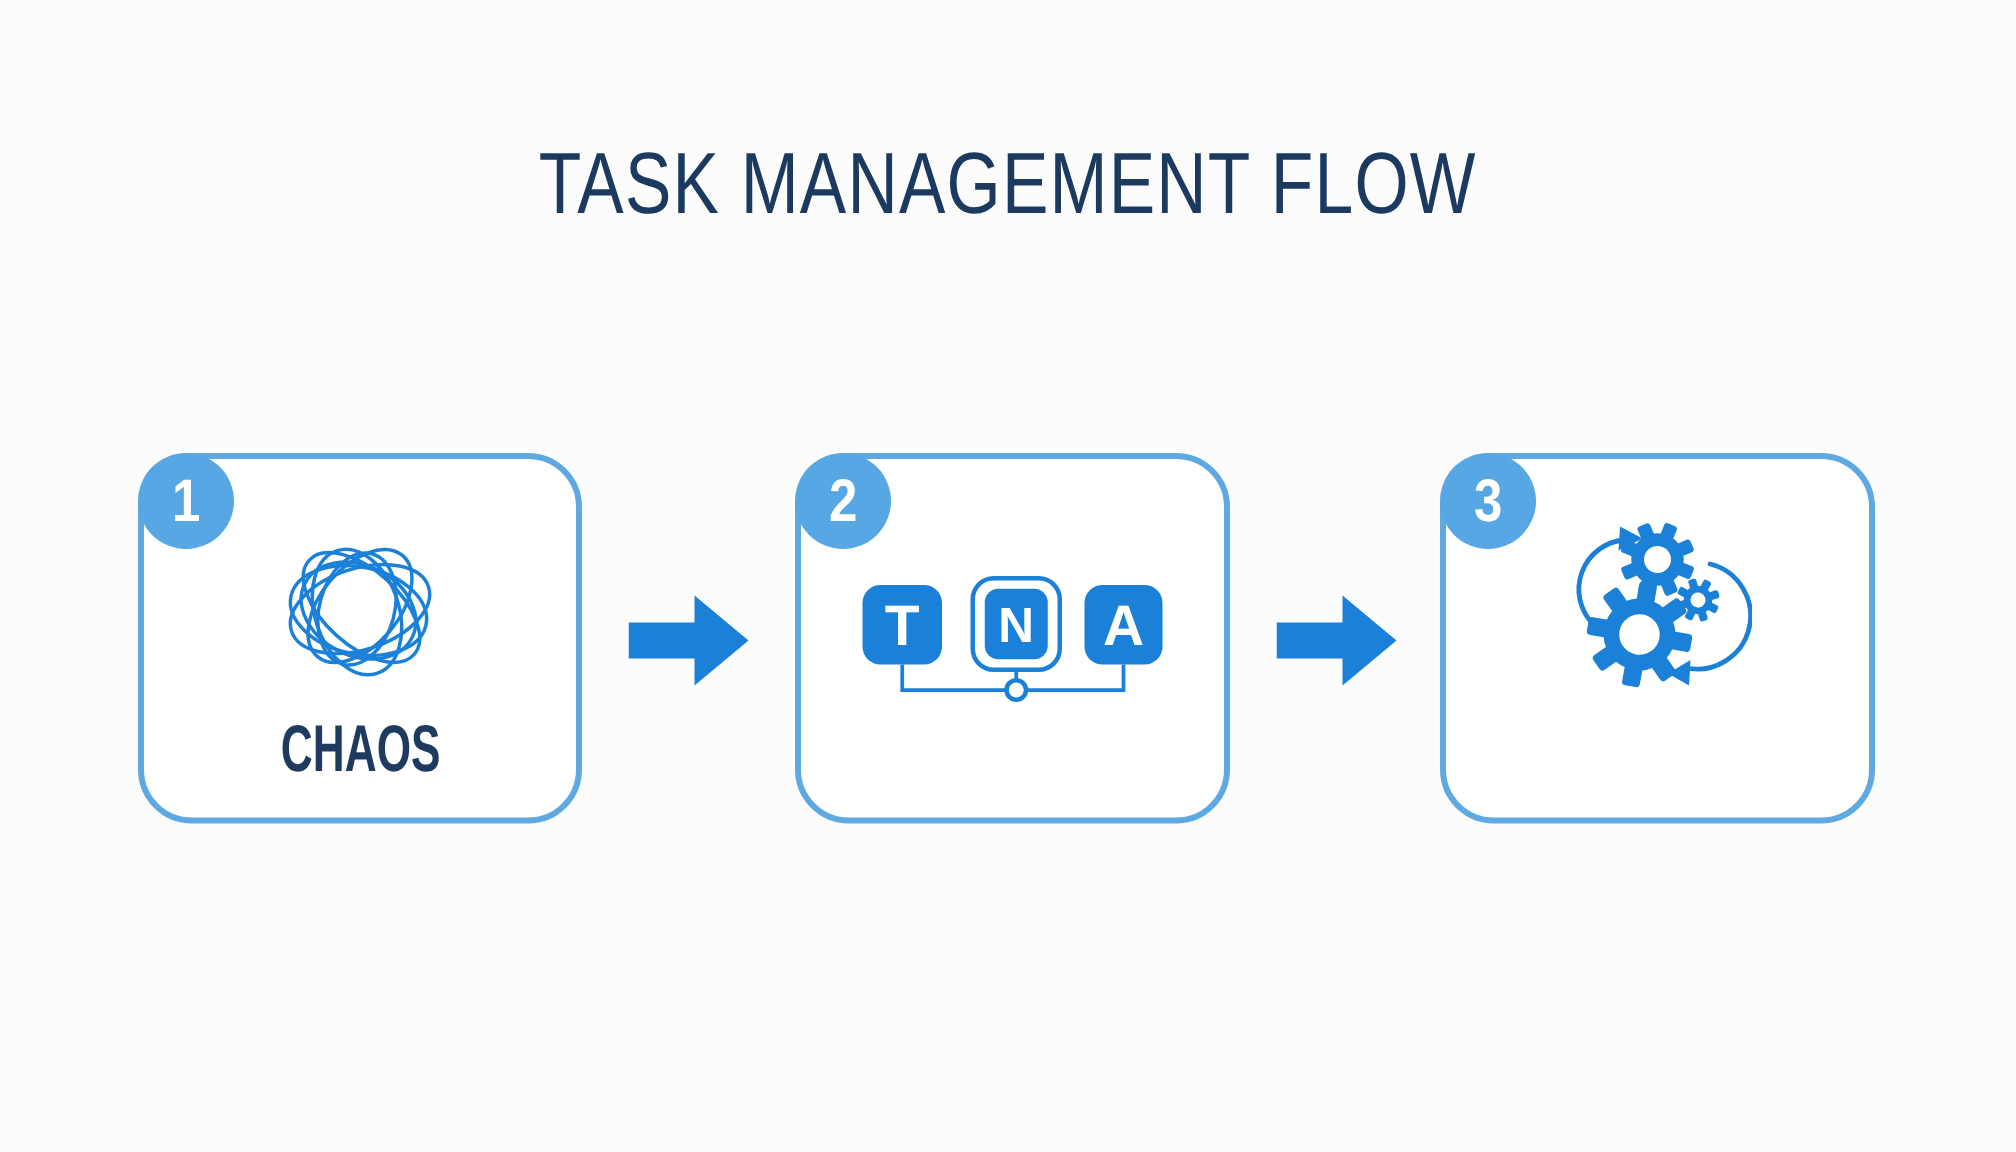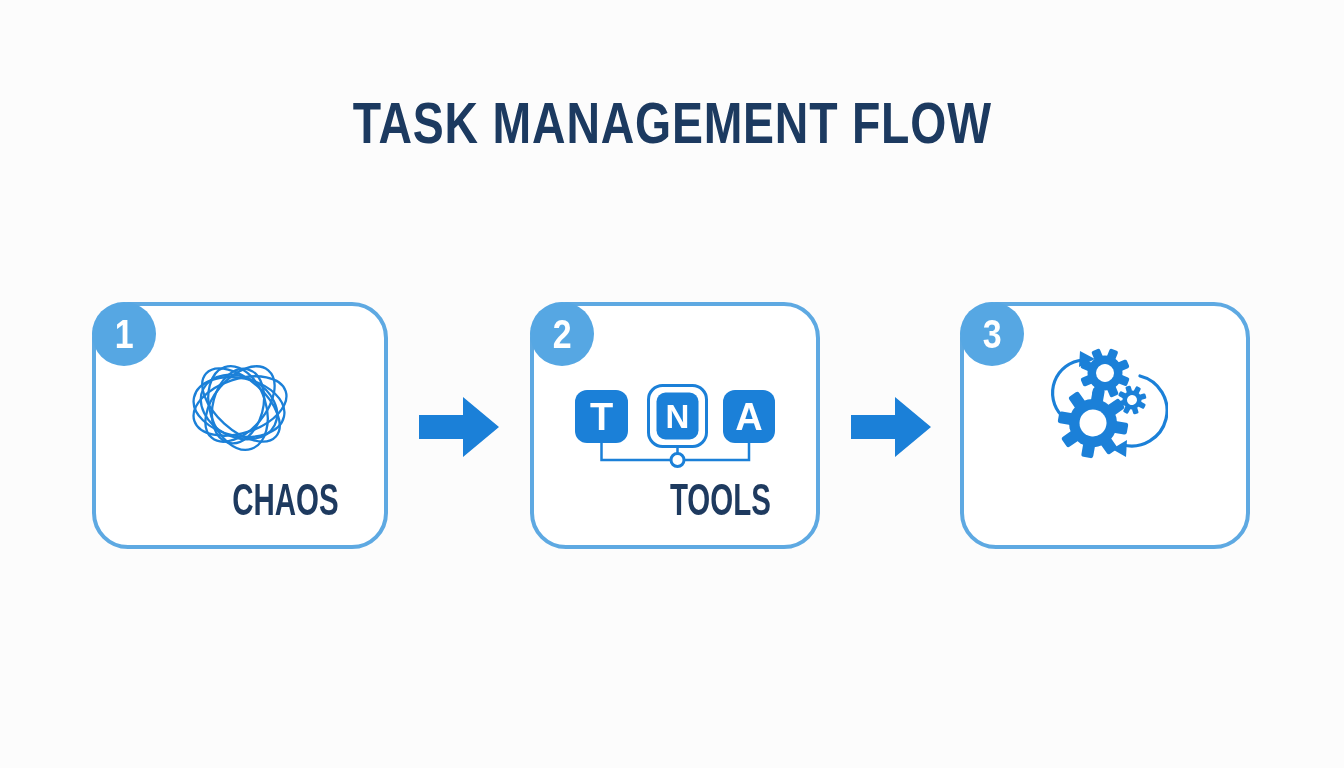--- a/index.html
+++ b/index.html
@@ -5,21 +5,21 @@
   html,body{margin:0;padding:0;}
   body{
     width:1344px;height:768px;background:#fcfcfc;overflow:hidden;
     font-family:"Liberation Sans", sans-serif;
   }
   .canvas{position:relative;width:1344px;height:768px;background:#fcfcfc;}
 
   .title{
     position:absolute;top:94px;left:0;width:100%;
     text-align:center;margin:0;line-height:1;
-    font-size:58px;font-weight:bold;color:#1c3a60;
+    font-size:58px;font-weight:normal;color:#1c3a60;
   }
   .title .squeeze{display:inline-block;transform:scaleX(0.80);letter-spacing:1px;}
 
   .card{
     position:absolute;top:302px;height:247px;box-sizing:border-box;
     background:#ffffff;border:4px solid #5ea9e2;border-radius:36px;
   }
   .card.c1{left:92px;width:296px;}
   .card.c2{left:530px;width:290px;}
   .card.c3{left:960px;width:290px;}
@@ -35,21 +35,21 @@
   .icon-wrap{
     position:absolute;left:0;right:0;display:flex;justify-content:center;
   }
   .c1 .icon-wrap{top:44px;}
   .c2 .icon-wrap{top:78px;}
   .c3 .icon-wrap{top:40px;}
 
   .card-label{
     position:absolute;top:172px;left:0;width:100%;
     text-align:center;line-height:1;
-    font-size:44px;font-weight:bold;color:#1e3a5f;margin-left:45px;
+    font-size:44px;font-weight:bold;color:#1e3a5f;
   }
   .card-label .squeeze{display:inline-block;transform:scaleX(0.67);}
 
   .flow-arrow{position:absolute;top:396px;width:80px;height:62px;}
   .flow-arrow.a1{left:419px;}
   .flow-arrow.a2{left:851px;}
 
   svg text{
     font-family:"Liberation Sans", sans-serif;
     font-weight:bold;fill:#ffffff;
@@ -101,21 +101,20 @@
         <rect x="76.5" y="1.5" width="58" height="61" rx="14" fill="#ffffff" stroke="#1b80d8" stroke-width="3"></rect>
         <rect x="84.5" y="8.5" width="42" height="47" rx="9" fill="#1b80d8"></rect>
         <text x="105.5" y="44" text-anchor="middle" font-size="33">N</text>
 
         <rect x="151" y="6" width="52" height="53" rx="12" fill="#1b80d8"></rect>
         <text x="177" y="46" text-anchor="middle" font-size="38">A</text>
 
         <circle cx="105.5" cy="76" r="6.5" fill="#ffffff" stroke="#1b80d8" stroke-width="3"></circle>
       </svg>
     </div>
-    <div class="card-label"><span class="squeeze">TOOLS</span></div>
   </div>
 
   <svg class="flow-arrow a2" viewBox="0 0 80 62">
     <polygon points="0,19 44,19 44,1 80,31 44,61 44,43 0,43" fill="#1b80d8"></polygon>
   </svg>
 
   <div class="card c3">
     <div class="badge">
         <span class="squeeze">3</span>
       </div>

